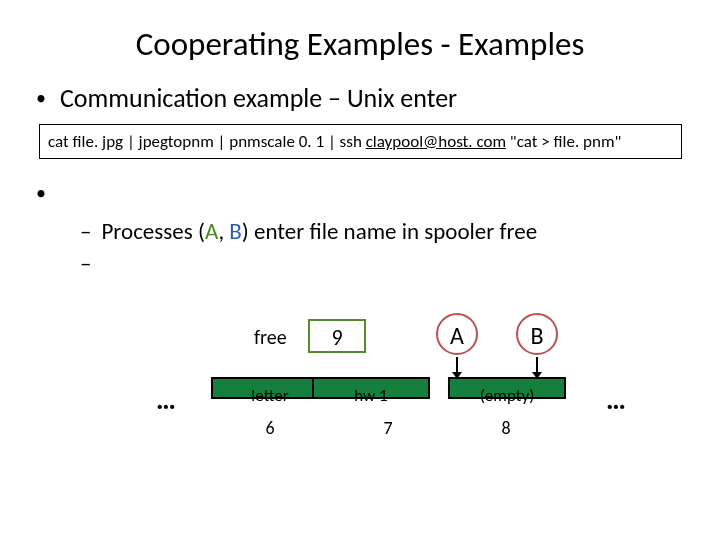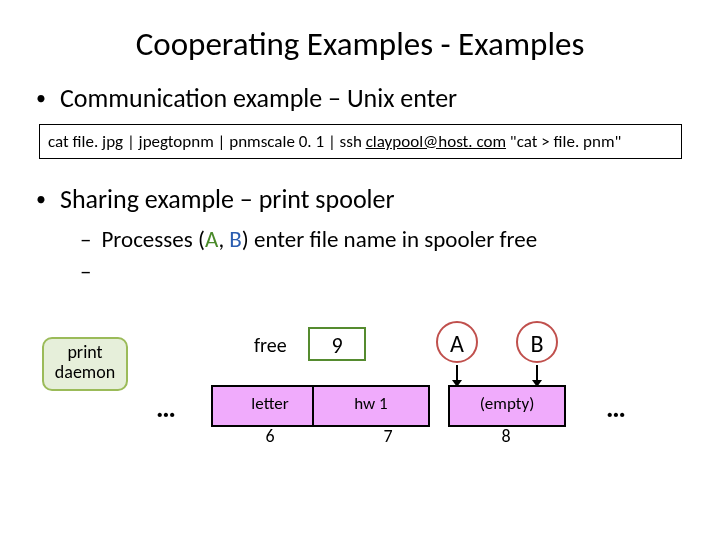--- a/index.html
+++ b/index.html
@@ -92,23 +92,23 @@
     content:""; position:absolute; left:-4px; bottom:-2px;
     border-left:5px solid transparent;
     border-right:5px solid transparent;
     border-top:7px solid #000;
   }
   .ell { position:absolute; font-size:28px; font-weight:bold; top:95px; }
   .ellL { left:120px; }
   .ellR { left:570px; }
   .qcell {
     position:absolute; top:90px;
-    width:118px; height:42px;
+    width:118px; height:22px;
     border:2px solid #000;
-    background:#f0abfc;
+    background:#15803d;
     text-align:center; font-size:17px; line-height:34px;
   }
   .qc1 { left:175px; }
   .qc2 { left:276px; }
   .qc3 { left:412px; }
   .qidx {
     position:absolute; top:130px;
     width:118px; text-align:center; font-size:18px;
   }
   .qi1 { left:175px; }
@@ -125,39 +125,34 @@
     <span class="dot">•</span>
     <span>Communication example – Unix enter</span>
   </div>
 
   <div class="codebox">
     <span>cat file. jpg | jpegtopnm | pnmscale 0. 1 | ssh </span><span class="u">claypool@host. com</span><span> "cat &gt; file. pnm"</span>
   </div>
 
   <div class="bullet-l1">
     <span class="dot">•</span>
-    <span>Sharing example – print spooler</span>
   </div>
 
   <div class="bullet-l2">
     <span class="dash">–</span>
     <span>
       <span>Processes (</span><span class="green">A</span><span>, </span><span class="blue">B</span><span>) enter file name in spooler free</span>
     </span>
   </div>
 
   <div class="bullet-l2">
     <span class="dash">–</span>
   </div>
 
   <div class="diagram">
-    <div class="pd-box">
-      <span>print</span><br>
-      <span>daemon</span>
-    </div>
     <div class="free-label">free</div>
     <div class="free-val">9</div>
     <div class="proc procA">A</div>
     <div class="proc procB">B</div>
     <div class="arrowA"></div>
     <div class="arrowB"></div>
     <div class="ell ellL">…</div>
     <div class="ell ellR">…</div>
     <div class="qcell qc1">letter</div>
     <div class="qcell qc2">hw 1</div>

